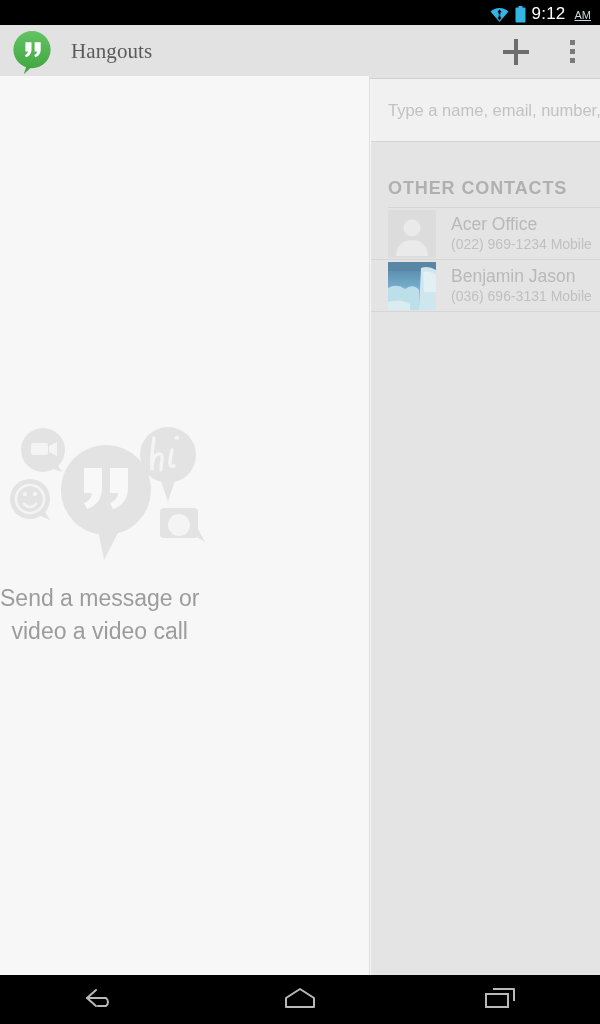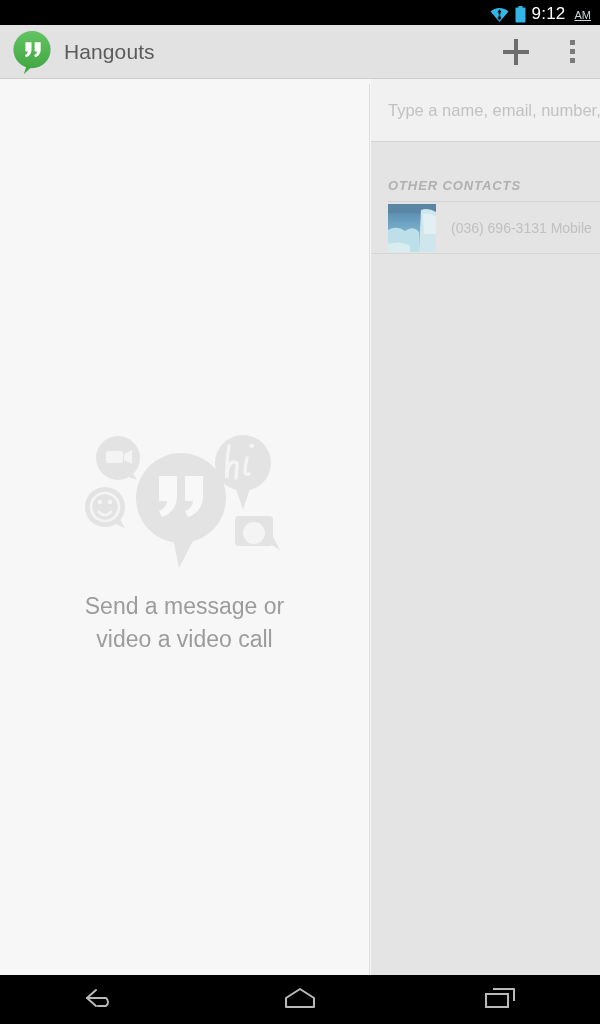--- a/index.html
+++ b/index.html
@@ -25,41 +25,41 @@
   .st-ampm { color:#cfd8dc; font-size:11px; margin-left:3px;text-decoration:underline; }
 
   
   .app-bar {
     position:absolute; top:25px; left:0; width:600px; height:54px;
     background:#e2e2e2; display:flex; align-items:center;
     border-bottom:1px solid #cfcfcf;
   }
   .logo-wrap { width:46px; height:46px; margin-left:9px; position:relative; }
   .app-title {
-    margin-left:9px; font-size:21px; color:#5b5b5b; letter-spacing:.1px;
+    margin-left:16px; font-size:21px; color:#5b5b5b; letter-spacing:.1px;font-family:Liberation Serif, serif;
   }
   .bar-spacer { flex:1; }
   .bar-btn {
     width:56px; height:54px; display:flex; align-items:center;
     justify-content:center;
   }
   .plus-ico { position:relative; width:26px; height:26px; }
   .plus-ico::before, .plus-ico::after {
     content:""; position:absolute; background:#6d6d6d;
   }
   .plus-ico::before { left:0; top:11px; width:26px; height:4px; }
   .plus-ico::after { top:0; left:11px; width:4px; height:26px; }
   .dots { display:flex; flex-direction:column; gap:4px; }
   .dots i { display:block; width:5px; height:5px; background:#7a7a7a; }
 
   
   .main-pane {
-    position:absolute; top:84px; left:0; width:370px; bottom:49px;
+    position:absolute; top:76px; left:0; width:370px; bottom:49px;
     background:#f7f7f7; display:flex; flex-direction:column;
-    align-items:center; justify-content:flex-start;
+    align-items:flex-start; justify-content:flex-start;
     border-right:1px solid #dedede;
   }
   .illus { margin-top:336px; width:220px; height:148px; position:relative; }
   .empty-text {
     margin-top:22px; text-align:center; color:#9c9c9c;
     font-size:23px; line-height:33px; font-weight:300;
   }
 
   
   .right-pane {
@@ -71,21 +71,21 @@
     display:flex; align-items:center; padding-left:17px;
   }
   .search-input {
     width:100%; border:none; outline:none; background:transparent;
     font-family:"Liberation Sans", sans-serif;
     font-size:16.5px; color:#b4b4b4;
   }
   .search-input::placeholder { color:#c2c2c2; opacity:1; }
   .section-head {
     margin:0 0 0 17px; padding-top:36px; padding-bottom:8px;
-    font-size:13px; letter-spacing:.9px; color:#b0b0b0; font-weight:bold;font-style:italic;
+    font-size:18px; letter-spacing:.9px; color:#b0b0b0; font-weight:bold;
   }
   .section-rule { height:1px; background:#d4d4d4; margin-left:17px; }
   .contact-row {
     height:52px; display:flex; align-items:center;
     padding-left:17px; border-bottom:1px solid #d6d6d6;
   }
   .avatar {
     width:48px; height:48px; flex:0 0 48px; overflow:hidden;
     position:relative; background:#dcdcdc;
   }
@@ -217,40 +217,54 @@
 
   <div class="right-pane">
 
     <div class="search-box">
       <input class="search-input" type="text" placeholder="Type a name, email, number, or" style="">
     </div>
 
     <div class="section-head">OTHER CONTACTS</div>
     <div class="section-rule"></div>
 
+    <div class="contact-row">
+      <div class="avatar">
+        <svg width="48" height="48" viewBox="0 0 48 48">
+          <rect width="48" height="48" fill="#dcdcdc"></rect>
+          <circle cx="24" cy="18" r="8.5" fill="#eaeaea"></circle>
+          <path d="M8 46 c0 -10 7 -16 16 -16 s16 6 16 16 z" fill="#eaeaea"></path>
+        </svg>
+      </div>
+      <div class="c-text">
+        <div class="c-name">Acer Office</div>
+        <div class="c-phone">(022) 969-1234 Mobile</div>
+      </div>
+    </div>
 
     <div class="contact-row">
       <div class="avatar">
         <svg width="48" height="48" viewBox="0 0 48 48">
           <defs>
             <linearGradient id="sky" x1="0" y1="0" x2="0" y2="1">
               <stop offset="0%" stop-color="#4f7fa3"></stop>
               <stop offset="55%" stop-color="#79b0cc"></stop>
               <stop offset="100%" stop-color="#a9d2e2"></stop>
             </linearGradient>
           </defs>
           <rect width="48" height="48" fill="url(#sky)"></rect>
           <rect y="0" width="48" height="9" fill="#5a86a6"></rect>
           <path d="M0 26 q9 -5 17 1 q8 -6 14 1 L31 48 H0 Z" fill="#bcdfe9"></path>
           <path d="M33 6 q7 -3 15 2 V48 H31 Z" fill="#cfe6ee"></path>
           <path d="M35 10 q6 -2 13 3 V30 H36 Z" fill="#e2f0f4"></path>
           <path d="M0 40 q12 -4 22 2 V48 H0 Z" fill="#d9ecef"></path>
         </svg>
       </div>
       <div class="c-text">
+        <div class="c-name">Benjamin Jason</div>
         <div class="c-phone">(036) 696-3131 Mobile</div>
       </div>
     </div>
 
   </div>
 
   <div class="nav-bar">
     <div class="nav-btn">
       <span>
         <svg width="34" height="22" viewBox="0 0 34 22">

